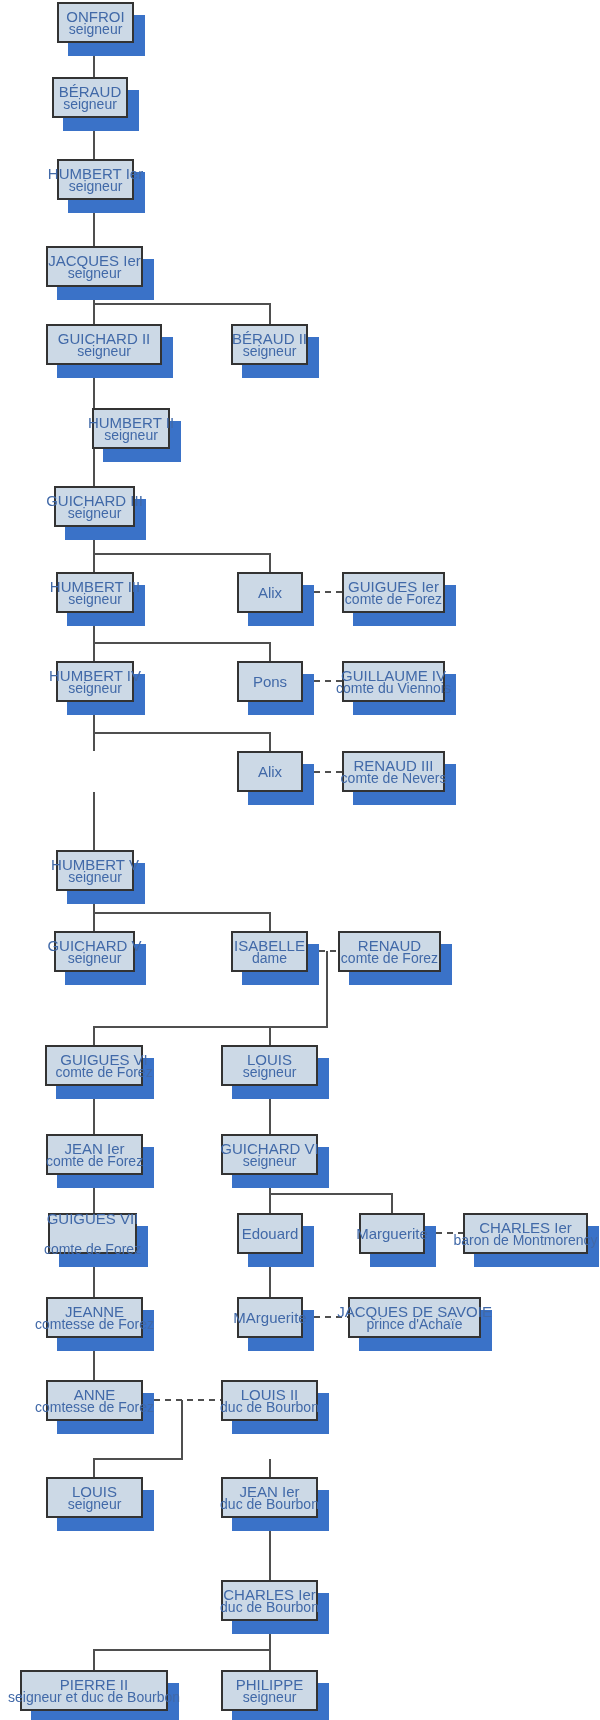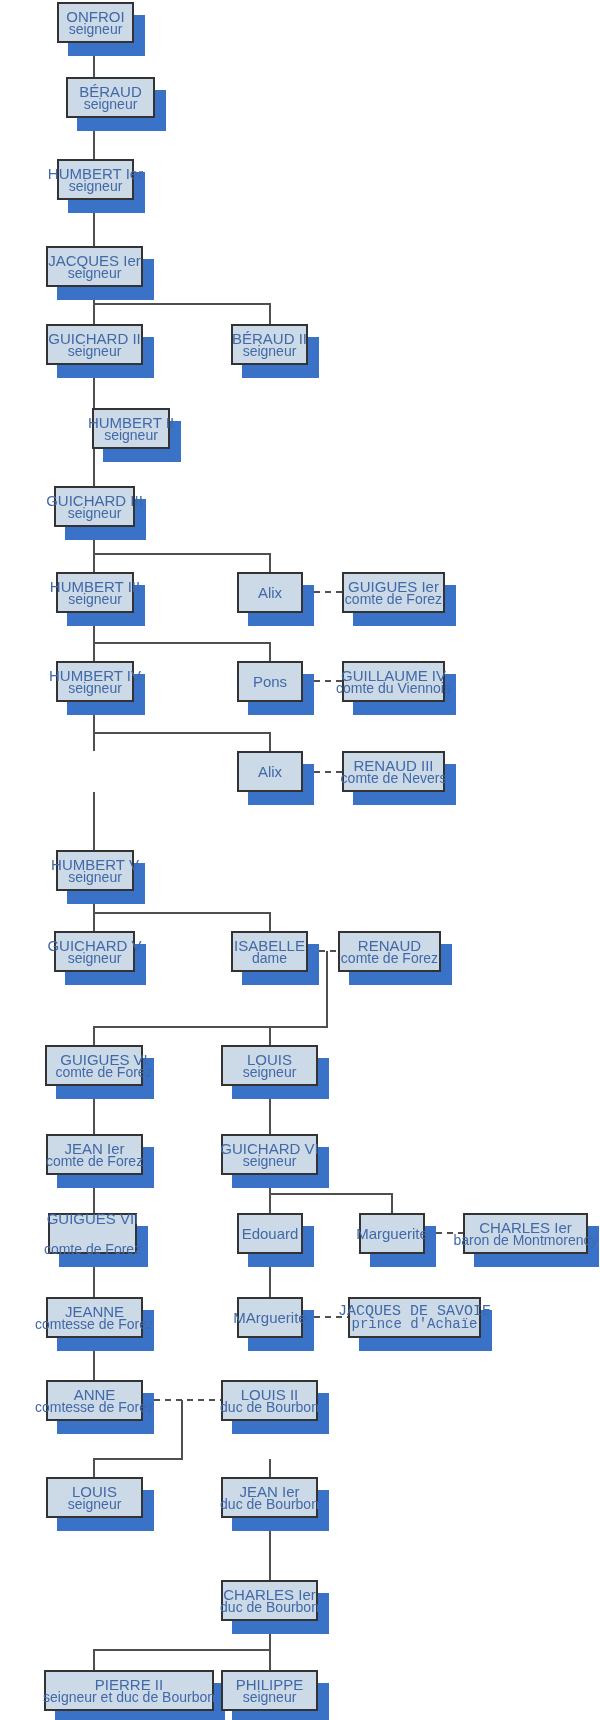--- a/index.html
+++ b/index.html
@@ -47,33 +47,33 @@
          M270 1086 V1134 M270 1176 V1213 M270 1194 H392 V1213 M270 1254 V1297
          M182 1400 V1459 H94 V1477 M270 1459 V1477
          M270 1518 V1580 M270 1621 V1650 M270 1650 H94 V1670 M270 1650 V1670" fill="none" stroke="#4f4f4f" stroke-width="2"></path>
     <path d="M303 592 H342 M303 681 H342 M303 772 H342 M308 951 H342 M425 1233 H463 M303 1317 H348 M143 1400 H221" fill="none" stroke="#4f4f4f" stroke-width="2" stroke-dasharray="6 5"></path>
   </svg>
 
   <div class="node" style="left:57px;top:2px;width:77px;">
     <div class="nm">ONFROI</div>
     <div class="tt">seigneur</div>
   </div>
-  <div class="node" style="left:66px;top:77px;width:89px;">
+  <div class="node" style="left:52px;top:77px;width:76px;">
     <div class="nm">BÉRAUD</div>
     <div class="tt">seigneur</div>
   </div>
   <div class="node" style="left:57px;top:159px;width:77px;">
     <div class="nm">HUMBERT Ier</div>
     <div class="tt">seigneur</div>
   </div>
   <div class="node" style="left:46px;top:246px;width:97px;">
     <div class="nm">JACQUES Ier</div>
     <div class="tt">seigneur</div>
   </div>
-  <div class="node" style="left:46px;top:324px;width:97px;">
+  <div class="node" style="left:46px;top:324px;width:116px;">
     <div class="nm">GUICHARD II</div>
     <div class="tt">seigneur</div>
   </div>
   <div class="node" style="left:231px;top:324px;width:77px;">
     <div class="nm">BÉRAUD II</div>
     <div class="tt">seigneur</div>
   </div>
   <div class="node" style="left:56px;top:408px;width:78px;margin-left:36px;">
     <div class="nm">HUMBERT II</div>
     <div class="tt">seigneur</div>
@@ -157,21 +157,21 @@
     <div class="nm">CHARLES Ier</div>
     <div class="tt">baron de Montmorency</div>
   </div>
   <div class="node" style="left:46px;top:1297px;width:97px;">
     <div class="nm">JEANNE</div>
     <div class="tt">comtesse de Forez</div>
   </div>
   <div class="node" style="left:237px;top:1297px;width:66px;">
     <div class="nm">MArguerite</div>
   </div>
-  <div class="node" style="left:348px;top:1297px;width:133px;font-family:Liberation Mono, monospace;">
+  <div class="node" style="left:348px;top:1297px;width:133px;">
     <div class="nm">JACQUES DE SAVOIE</div>
     <div class="tt">prince d'Achaïe</div>
   </div>
   <div class="node" style="left:46px;top:1380px;width:97px;">
     <div class="nm">ANNE</div>
     <div class="tt">comtesse de Forez</div>
   </div>
   <div class="node" style="left:221px;top:1380px;width:97px;">
     <div class="nm">LOUIS II</div>
     <div class="tt">duc de Bourbon</div>
@@ -181,21 +181,21 @@
     <div class="tt">seigneur</div>
   </div>
   <div class="node" style="left:221px;top:1477px;width:97px;">
     <div class="nm">JEAN Ier</div>
     <div class="tt">duc de Bourbon</div>
   </div>
   <div class="node" style="left:221px;top:1580px;width:97px;">
     <div class="nm">CHARLES Ier</div>
     <div class="tt">duc de Bourbon</div>
   </div>
-  <div class="node" style="left:20px;top:1670px;width:170px;margin-left:24px;">
+  <div class="node" style="left:20px;top:1670px;width:148px;">
     <div class="nm">PIERRE II</div>
     <div class="tt">seigneur et duc de Bourbon</div>
   </div>
   <div class="node" style="left:221px;top:1670px;width:97px;">
     <div class="nm">PHILIPPE</div>
     <div class="tt">seigneur</div>
   </div>
 
 </div>
 

